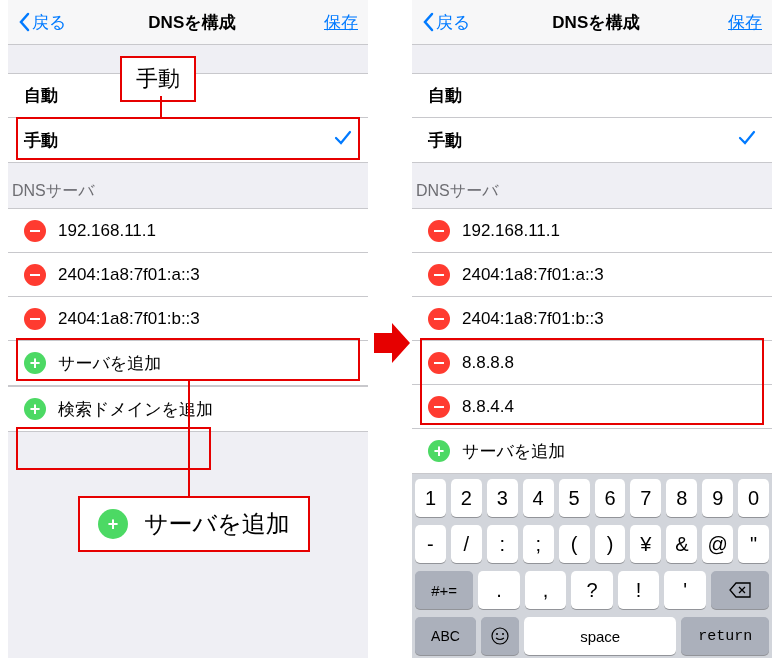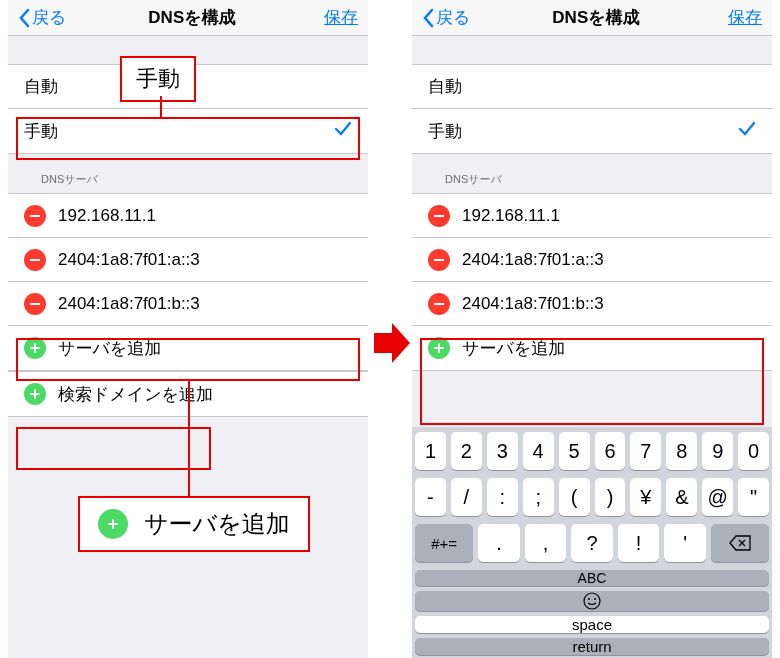--- a/index.html
+++ b/index.html
@@ -25,21 +25,21 @@
       position: absolute;
       left: 372px;
       top: 318px;
       width: 40px;
       height: 50px;
       display: flex;
       align-items: center;
       justify-content: center;
     }
     .nav {
-      height: 36px;
+      height: 45px;
       background: #f7f7f8;
       border-bottom: 1px solid #c8c8cc;
       display: flex;
       align-items: center;
       justify-content: space-between;
       padding: 0 10px;
     }
     .nav-back {
       color: #007aff;
       font-size: 17px;
@@ -57,23 +57,23 @@
       text-align: center;
       pointer-events: none;
     }
     .nav-save {
       color: #007aff;
       font-size: 17px;
       cursor: pointer;
       text-decoration: underline;
     }
     .section-header {
-      font-size: 11px;
+      font-size: 16px;
       color: #6d6d72;
-      padding: 18px 33px 6px;
+      padding: 18px 4px 6px;
     }
     .list {
       background: #fff;
       border-top: 1px solid #c8c8cc;
       border-bottom: 1px solid #c8c8cc;
     }
     .row {
       min-height: 44px;
       display: flex;
       align-items: center;
@@ -144,42 +144,42 @@
       position: absolute;
       bottom: 0; left: 0; right: 0;
       background: #d2d5db;
       padding: 5px 3px 3px;
     }
     .kb-row {
       display: flex;
       margin-bottom: 8px;
       gap: 5px;
     }
-    .kb-row:last-child { margin-bottom: 0; flex-direction: column; }
+    .kb-row:last-child { margin-bottom: 0; }
     .key {
       flex: 1;
       height: 38px;
       background: #fff;
       border-radius: 5px;
       box-shadow: 0 1px 0 rgba(0,0,0,0.3);
       display: flex;
       align-items: center;
       justify-content: center;
       font-size: 20px;
       color: #000;
     }
     .key-dark {
       background: #abb0bb;
       font-size: 15px;
     }
     .key-wide { flex: 1.4; }
     .key-space { flex: 4; font-size: 15px; }
-    .key-return { flex: 2.3; font-size: 15px; }
+    .key-return { flex: 2.3; font-size: 15px; font-family: Liberation Mono, monospace; }
     .key-abc { flex: 1.6; font-size: 14px; }
-    .gap-top { margin-top: 28px; }
+    .gap-top { margin-top: 28px; font-weight: bold; }
   </style>
 </head>
 <body>
 
 <div class="phone phone-left">
   <div class="nav">
     <div class="nav-back">
       <svg width="12" height="20" viewBox="0 0 12 20">
           <path d="M10 2 L3 10 L10 18" stroke="#007aff" stroke-width="2.5" fill="none" stroke-linecap="round"></path>
         </svg>
@@ -282,20 +282,28 @@
       <div class="minus-icon"></div>
       <span>192.168.11.1</span>
     </div>
     <div class="row">
       <div class="minus-icon"></div>
       <span>2404:1a8:7f01:a::3</span>
     </div>
     <div class="row">
       <div class="minus-icon"></div>
       <span>2404:1a8:7f01:b::3</span>
+    </div>
+    <div class="row">
+      <div class="minus-icon"></div>
+      <span>8.8.8.8</span>
+    </div>
+    <div class="row">
+      <div class="minus-icon"></div>
+      <span>8.8.4.4</span>
     </div>
     <div class="row">
       <div class="plus-icon"></div>
       <span>サーバを追加</span>
     </div>
   </div>
 
   <div class="red-box" style="left:8px; top:338px; width:344px; height:87px;"></div>
 
   <div class="keyboard">

